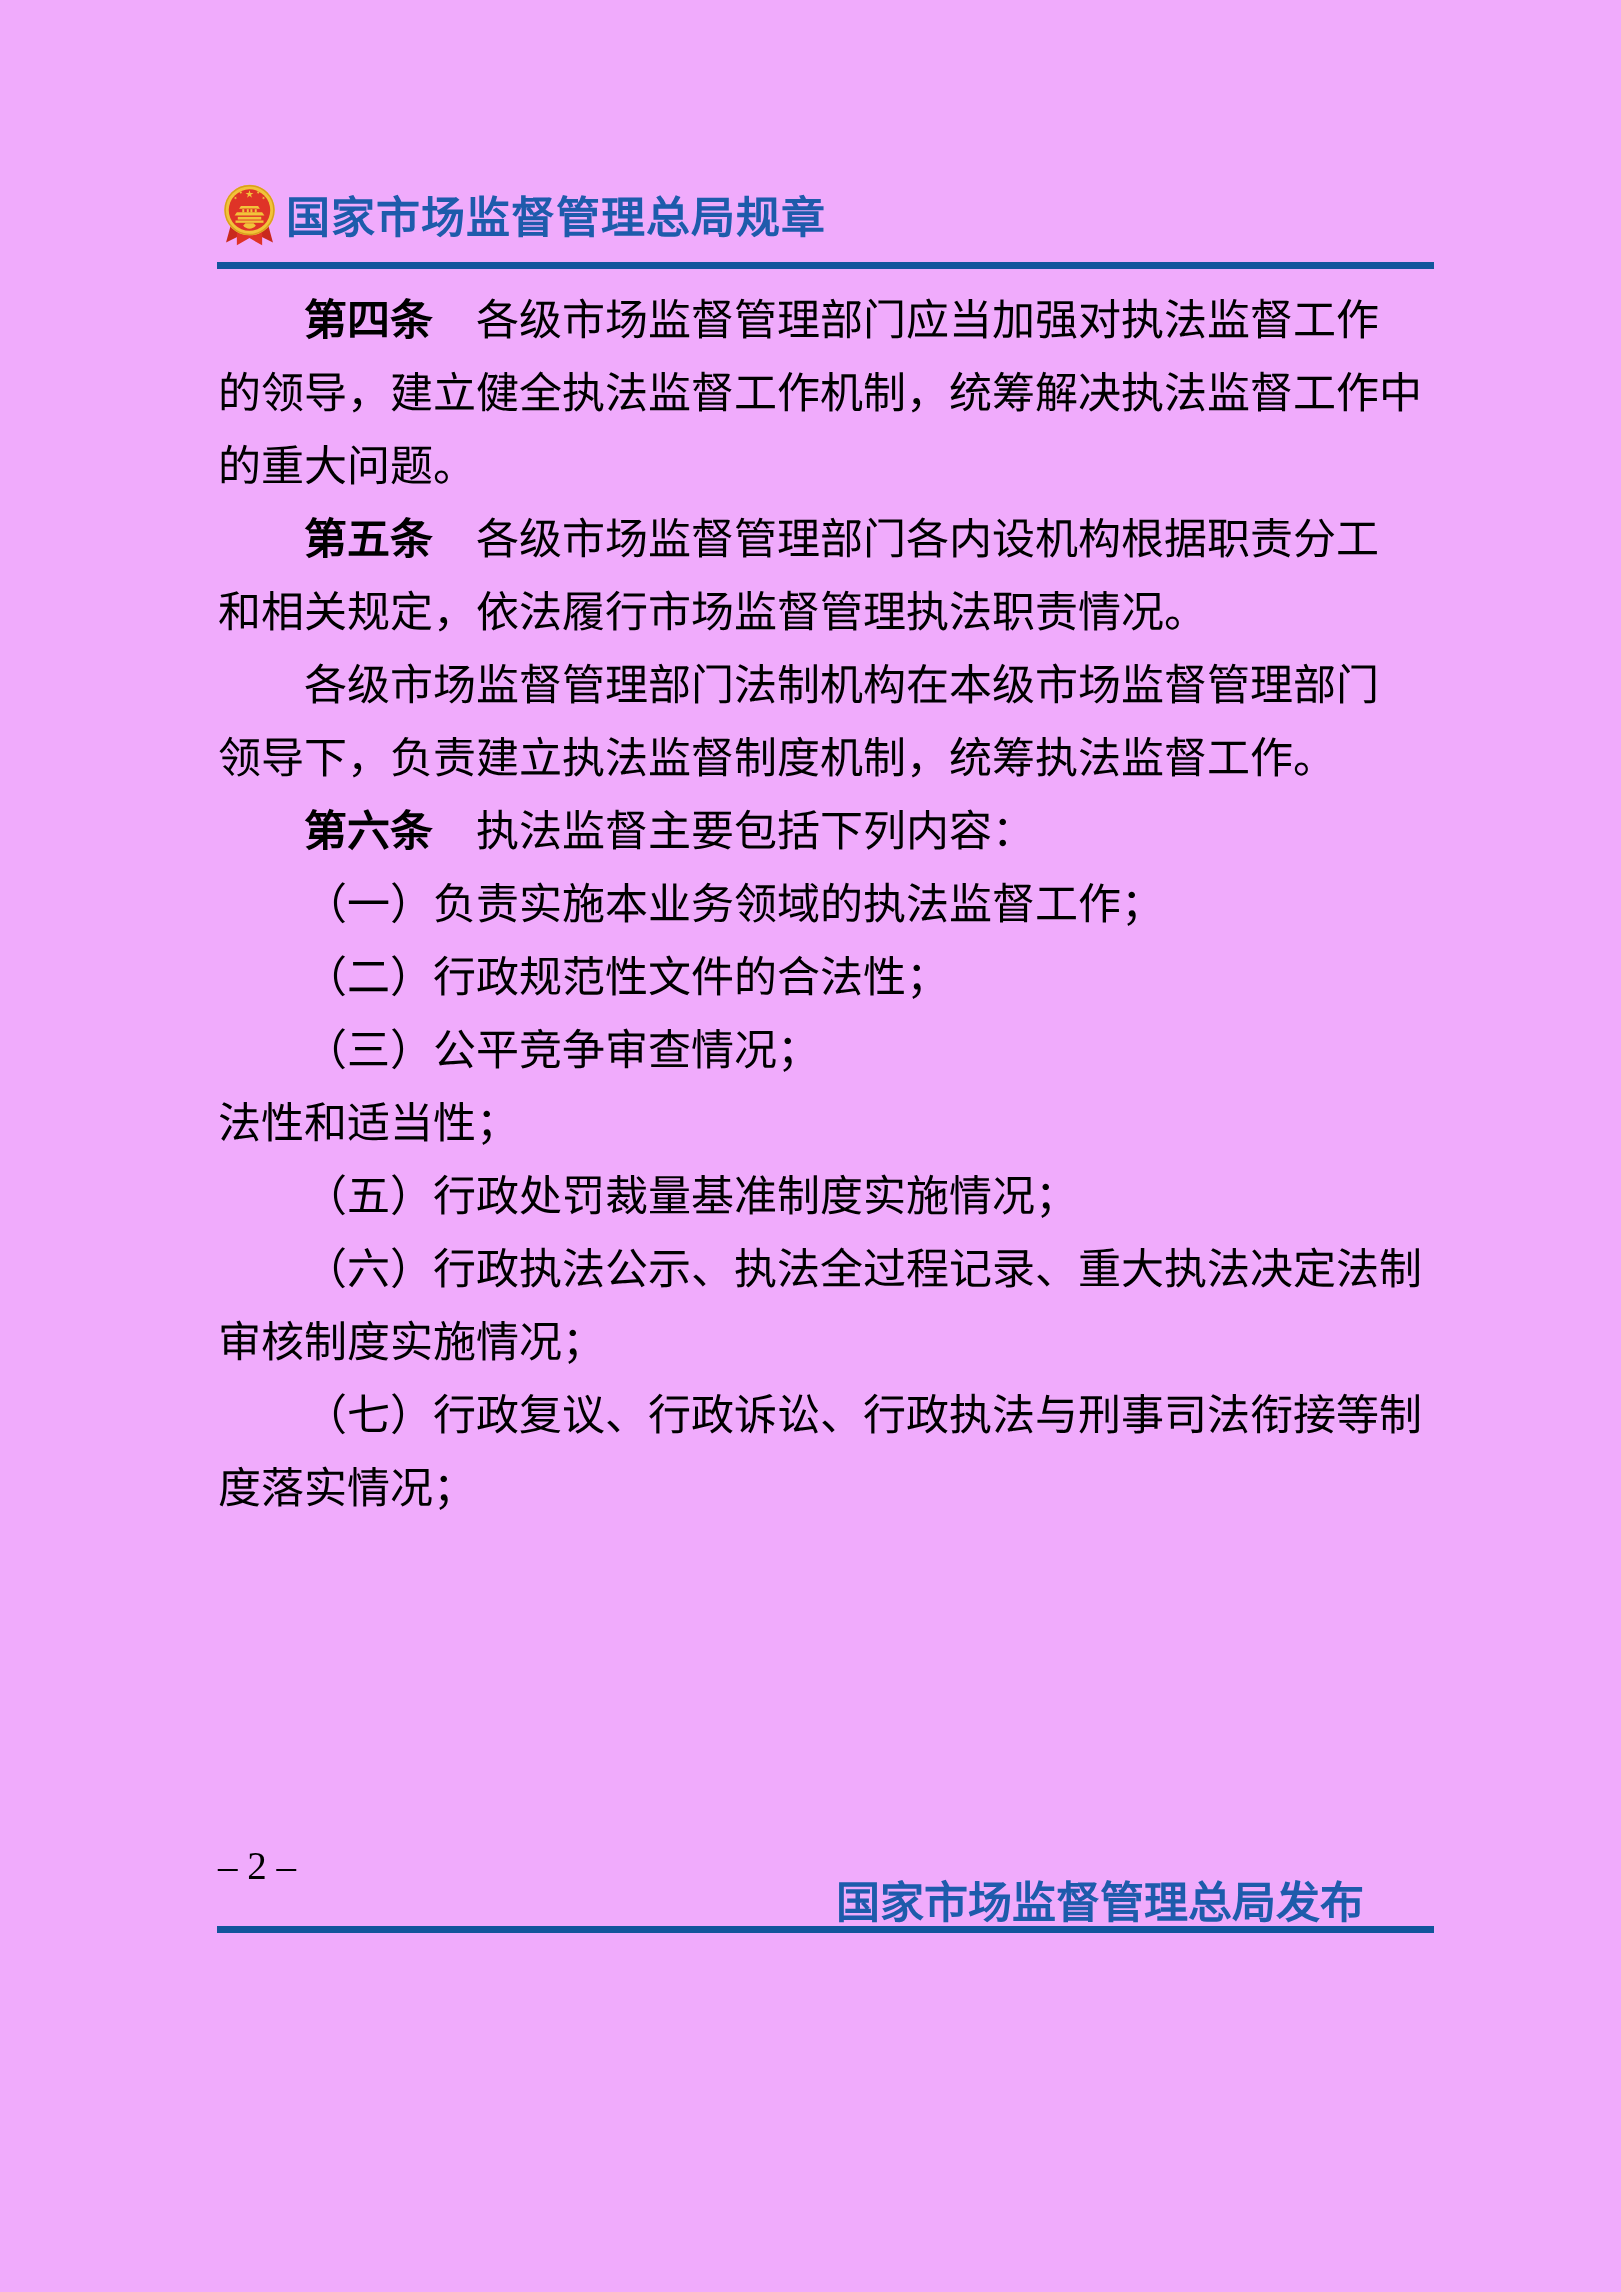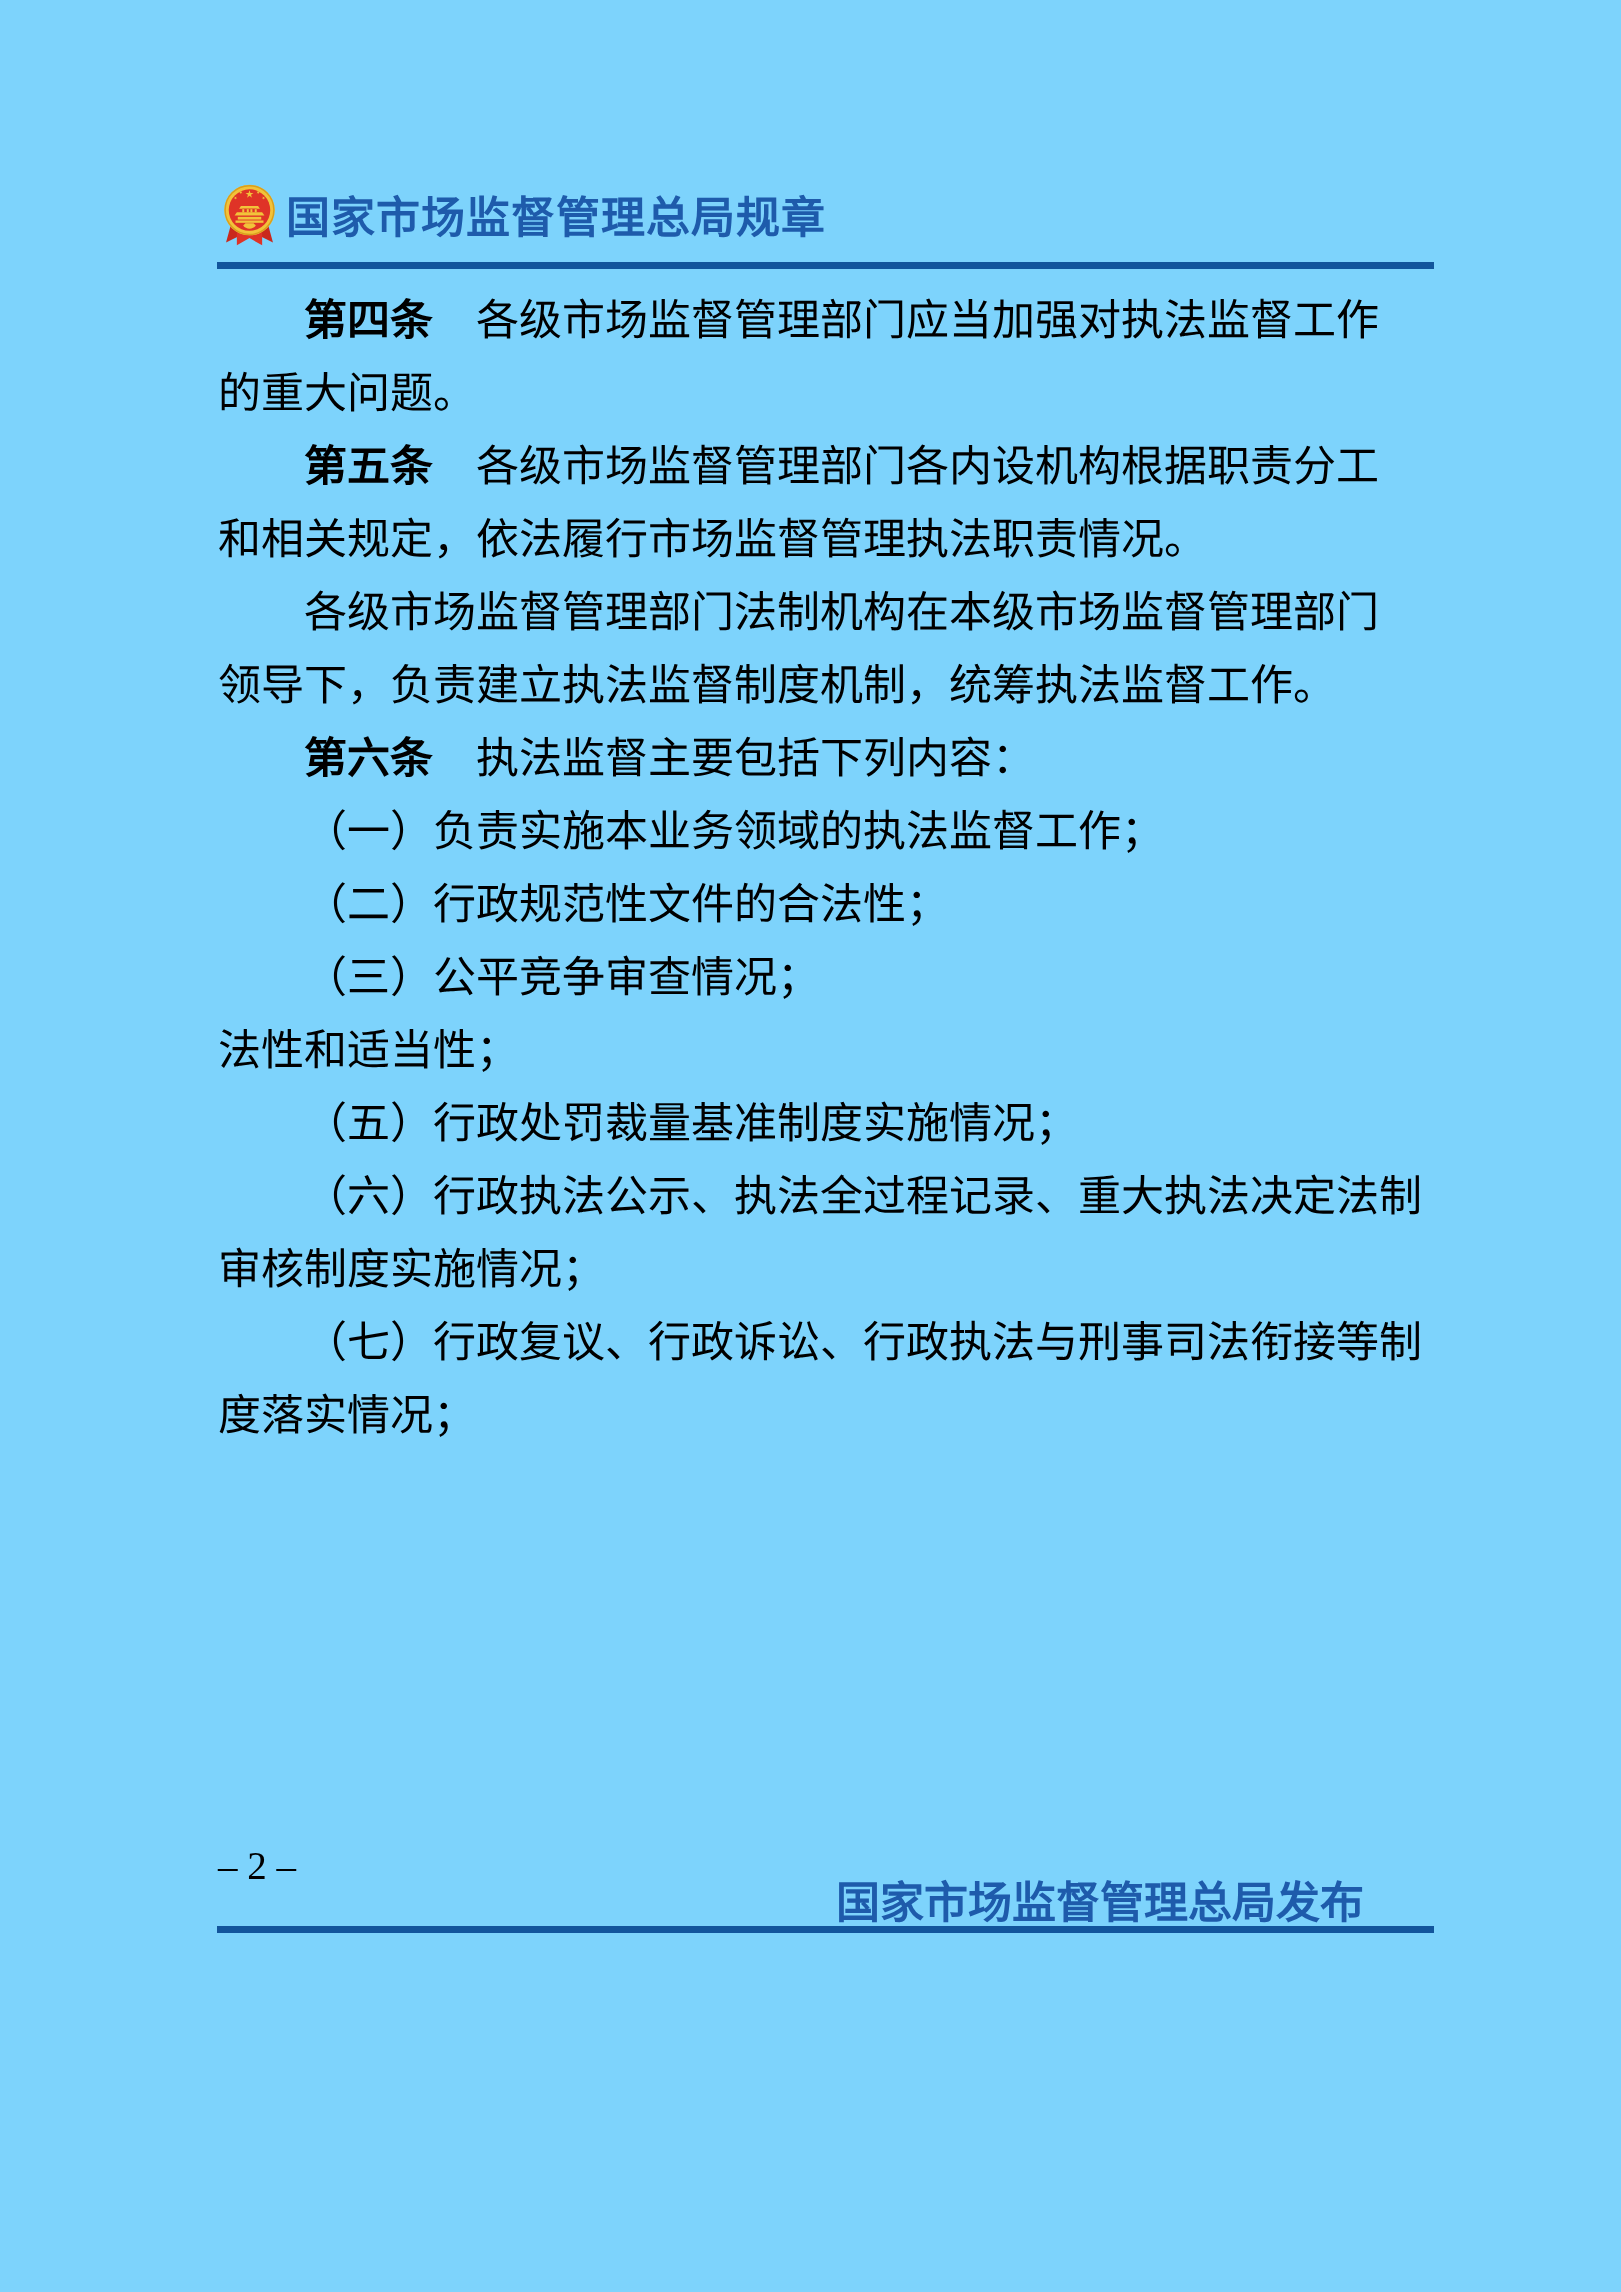--- a/index.html
+++ b/index.html
@@ -1,21 +1,21 @@
 <!DOCTYPE html>
 <html lang="zh-CN"><head>
 <meta charset="utf-8">
 <title>国家市场监督管理总局规章</title>
 <style>
   html, body { margin: 0; padding: 0; background: #ffffff; }
   .page {
     position: relative;
     width: 1621px;
     height: 2293px;
-    background: #7dd3fc;
+    background: #f0abfc;
     overflow: hidden;
     font-family: "Liberation Serif", serif;
   }
 
   
   .header-emblem {
     position: absolute;
     left: 222px;
     top: 183px;
     width: 55px;
@@ -124,20 +124,21 @@
       <rect x="14.5" y="41.5" width="31" height="2.6" fill="#F2C33A"></rect>
 
       <path d="M23 47 A8.5 8.5 0 0 0 37 47 L34.5 44.5 L25.5 44.5 Z" fill="#F2C33A"></path>
     </svg>
   </div>
   <div class="header-title">国家市场监督管理总局规章</div>
   <div class="rule rule-top"></div>
 
   <div class="doc-body">
     <div class="line indent"><span class="lead">第四条</span><span>　各级市场监督管理部门应当加强对执法监督工作</span></div>
+    <div class="line"><span>的领导，建立健全执法监督工作机制，统筹解决执法监督工作中</span></div>
     <div class="line"><span>的重大问题。</span></div>
     <div class="line indent"><span class="lead">第五条</span><span>　各级市场监督管理部门各内设机构根据职责分工</span></div>
     <div class="line"><span>和相关规定，依法履行市场监督管理执法职责情况。</span></div>
     <div class="line indent"><span>各级市场监督管理部门法制机构在本级市场监督管理部门</span></div>
     <div class="line"><span>领导下，负责建立执法监督制度机制，统筹执法监督工作。</span></div>
     <div class="line indent"><span class="lead">第六条</span><span>　执法监督主要包括下列内容：</span></div>
     <div class="line indent"><span>（一）负责实施本业务领域的执法监督工作；</span></div>
     <div class="line indent"><span>（二）行政规范性文件的合法性；</span></div>
     <div class="line indent"><span>（三）公平竞争审查情况；</span></div>
     <div class="line"><span>法性和适当性；</span></div>

